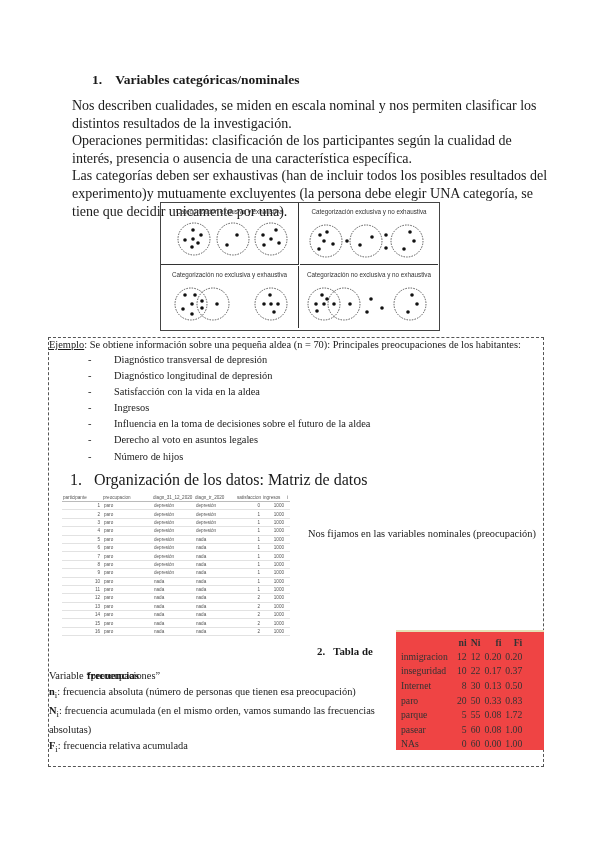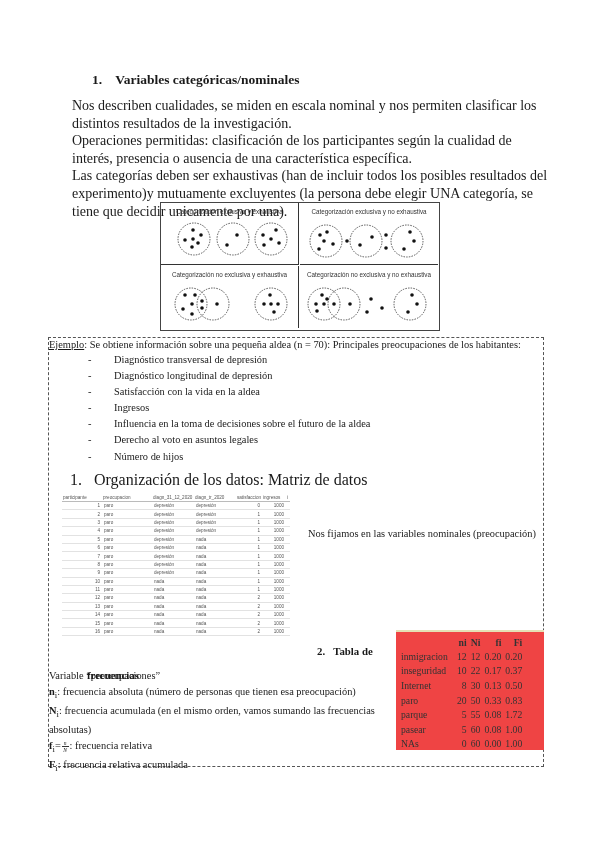--- a/index.html
+++ b/index.html
@@ -416,15 +416,14 @@
           <td>1.00</td>
         </tr>
       </tbody>
   </table>
 </div>
 
 <div class="abs defs">
   <p>Variable “preocupaciones”</p>
   <p><b>n</b><sub>i</sub><span>: frecuencia absoluta (número de personas que tienen esa preocupación)</span></p>
   <p><b>N</b><sub>i</sub><span>: frecuencia acumulada (en el mismo orden, vamos sumando las frecuencias absolutas)</span></p>
-  <p><b>f</b><sub>i</sub><span>=</span><span class="frac"><span class="top">n</span><span class="bot">N</span></span><span>: frecuencia relativa</span></p>
   <p><b>F</b><sub>i</sub><span>: frecuencia relativa acumulada</span></p>
 </div>
 
 </body></html>

